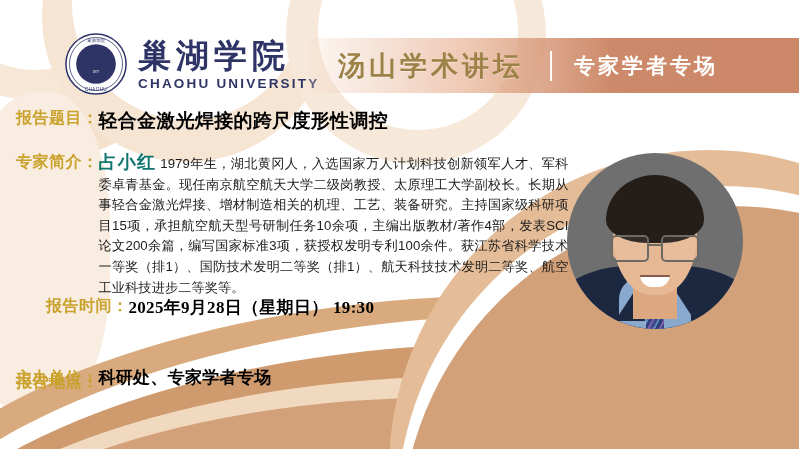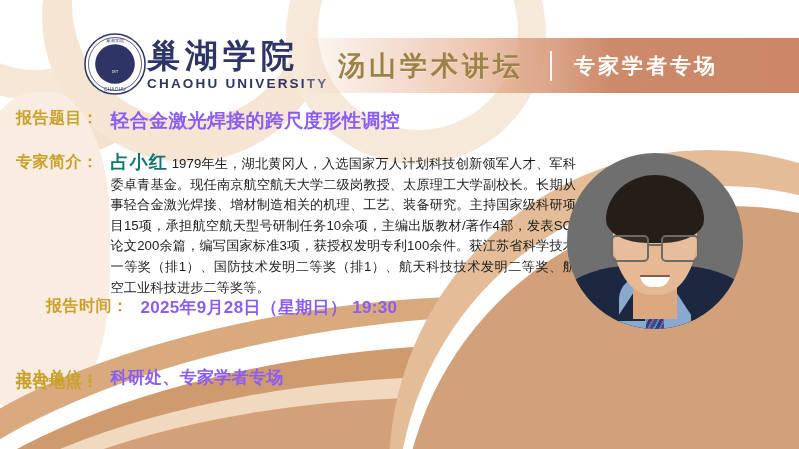--- a/index.html
+++ b/index.html
@@ -144,23 +144,24 @@
   }
 
   
   .header {
     position: absolute;
     left: 0; top: 0;
     width: 799px; height: 104px;
   }
   .logo-group {
     position: absolute;
-    left: 83px; top: 32px;
+    left: 64px; top: 32px;
     display: flex;
     align-items: center;
+    gap: 10px;
   }
   .seal {
     width: 64px; height: 64px;
     flex: 0 0 auto;
   }
   .univ-names {
     display: flex;
     flex-direction: column;
     justify-content: center;
     margin-top: 2px;
@@ -219,35 +220,35 @@
   
   .content {
     position: absolute;
     left: 0; top: 0;
     width: 799px; height: 449px;
   }
   .row {
     position: absolute;
     display: flex;
     align-items: flex-start;
-    gap: 12px;
   }
   .lbl {
     font-size: 16px;
     font-weight: bold;
     color: #c9a12b;
     letter-spacing: 0.5px;
     white-space: nowrap;
     flex: 0 0 auto;
   }
   .val {
     font-size: 17px;
     font-weight: bold;
-    color: #8b5cf6;
+    color: #000000;
     letter-spacing: 0.3px;
+    font-family: Liberation Serif, serif;
   }
 
   .row-title { left: 16px; top: 108px; }
   .row-title .val { font-size: 19px; }
 
   .row-bio { left: 16px; top: 152px; width: 560px; }
   .bio-body {
     width: 470px;
     font-size: 13.2px;
     line-height: 20.6px;

